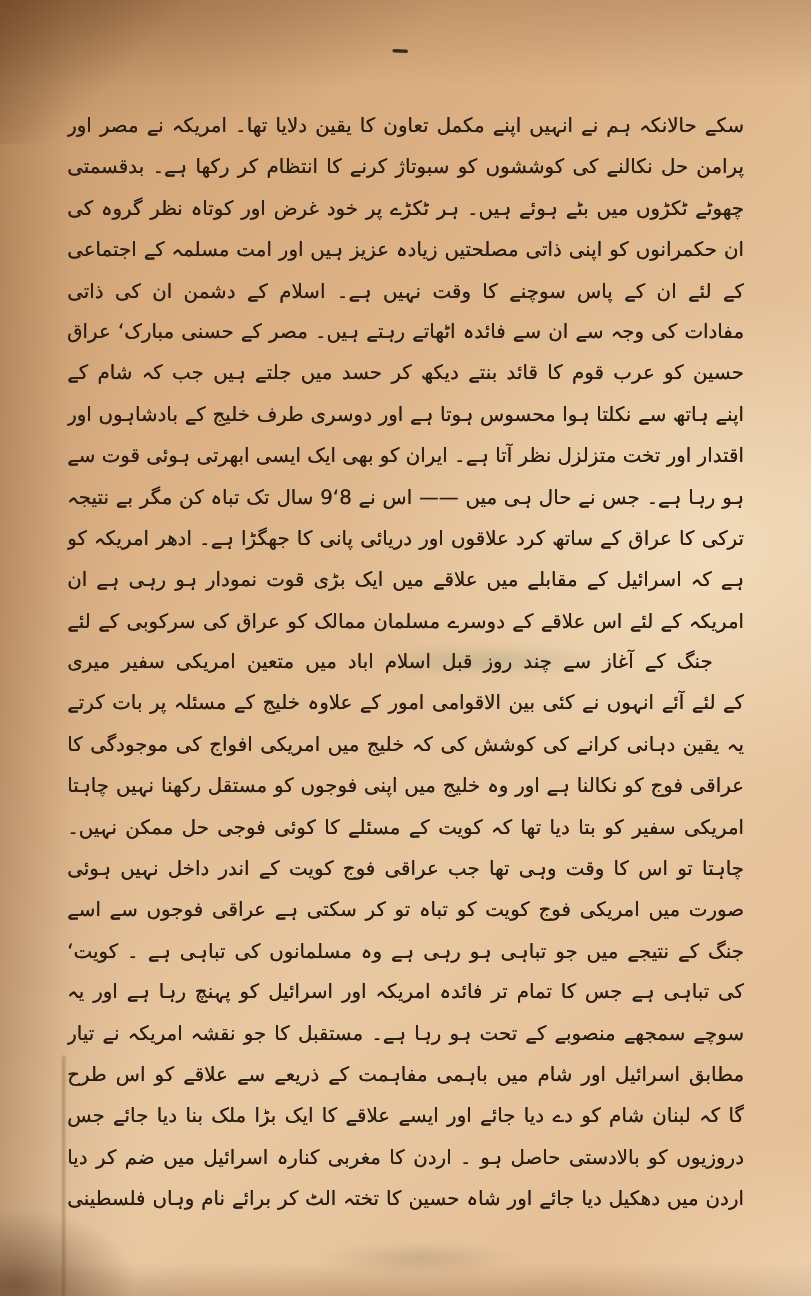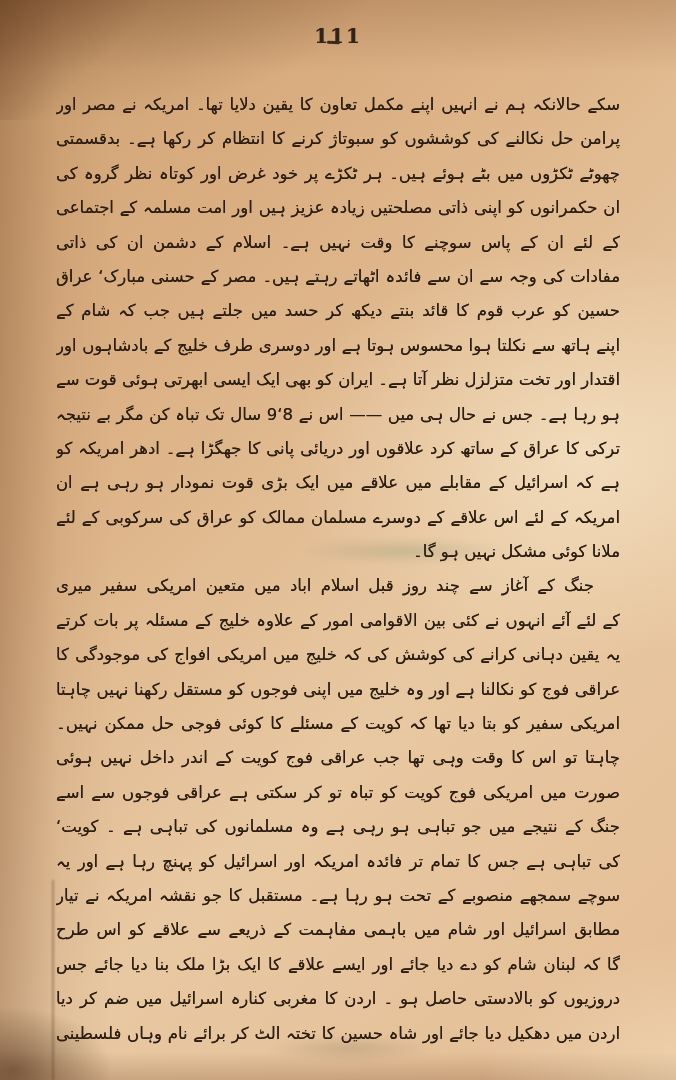--- a/index.html
+++ b/index.html
@@ -69,42 +69,40 @@
     pointer-events:none;
   }
 </style>
 </head>
 <body>
 
 <div class="page">
 
   <div class="edge-shadow-topleft"></div>
 
-  <div class="page-number">111</div>
   <div class="digit-bar"></div>
 
   <div class="smudge smudge-green"></div>
   <div class="smudge smudge-bottom"></div>
   <div class="crease-line"></div>
 
   <div class="text-block">
     <div class="line">سکے حالانکہ ہم نے انہیں اپنے مکمل تعاون کا یقین دلایا تھا۔ امریکہ نے مصر اور شام کے ذریعے</div>
     <div class="line">پرامن حل نکالنے کی کوششوں کو سبوتاژ کرنے کا انتظام کر رکھا ہے۔ بدقسمتی ہے مسلمان چھوٹے</div>
     <div class="line">چھوٹے ٹکڑوں میں بٹے ہوئے ہیں۔ ہر ٹکڑے پر خود غرض اور کوتاہ نظر گروہ کی حکومت ہے۔</div>
     <div class="line">ان حکمرانوں کو اپنی ذاتی مصلحتیں زیادہ عزیز ہیں اور امت مسلمہ کے اجتماعی فائدے اور بھلائی</div>
     <div class="line">کے لئے ان کے پاس سوچنے کا وقت نہیں ہے۔ اسلام کے دشمن ان کی ذاتی مصلحتوں اور ذاتی</div>
     <div class="line">مفادات کی وجہ سے ان سے فائدہ اٹھاتے رہتے ہیں۔ مصر کے حسنی مبارک‘ عراق کے صدام</div>
     <div class="line">حسین کو عرب قوم کا قائد بنتے دیکھ کر حسد میں جلتے ہیں جب کہ شام کے حافظ الاسد کو اپنا اقتدار</div>
     <div class="line">اپنے ہاتھ سے نکلتا ہوا محسوس ہوتا ہے اور دوسری طرف خلیج کے بادشاہوں اور شیوخ کو اپنا</div>
     <div class="line">اقتدار اور تخت متزلزل نظر آتا ہے۔ ایران کو بھی ایک ایسی ابھرتی ہوئی قوت سے خطرہ محسوس</div>
     <div class="line">ہو رہا ہے۔ جس نے حال ہی میں —— اس نے 8‘9 سال تک تباہ کن مگر بے نتیجہ جنگ لڑی ہے۔</div>
     <div class="line">ترکی کا عراق کے ساتھ کرد علاقوں اور دریائی پانی کا جھگڑا ہے۔ ادھر امریکہ کو یہ فکر کھائے جا رہی</div>
     <div class="line">ہے کہ اسرائیل کے مقابلے میں علاقے میں ایک بڑی قوت نمودار ہو رہی ہے ان حالات میں</div>
     <div class="line">امریکہ کے لئے اس علاقے کے دوسرے مسلمان ممالک کو عراق کی سرکوبی کے لئے اپنے ساتھ</div>
-    <div class="line short">ملانا کوئی مشکل نہیں ہو گا۔</div>
     <div class="line indent">جنگ کے آغاز سے چند روز قبل اسلام اباد میں متعین امریکی سفیر میری رہائش گاہ پر ملنے</div>
     <div class="line">کے لئے آئے انہوں نے کئی بین الاقوامی امور کے علاوہ خلیج کے مسئلہ پر بات کرتے ہوئے مجھے</div>
     <div class="line">یہ یقین دہانی کرانے کی کوشش کی کہ خلیج میں امریکی افواج کی موجودگی کا مقصد محض کویت سے</div>
     <div class="line">عراقی فوج کو نکالنا ہے اور وہ خلیج میں اپنی فوجوں کو مستقل رکھنا نہیں چاہتا میں نے اسی وقت</div>
     <div class="line">امریکی سفیر کو بتا دیا تھا کہ کویت کے مسئلے کا کوئی فوجی حل ممکن نہیں۔ اگر امریکہ کویت کو بچانا</div>
     <div class="line">چاہتا تو اس کا وقت وہی تھا جب عراقی فوج کویت کے اندر داخل نہیں ہوئی تھی۔ جنگ کی</div>
     <div class="line">صورت میں امریکی فوج کویت کو تباہ تو کر سکتی ہے عراقی فوجوں سے اسے خالی نہیں کرا سکتی۔ اس</div>
     <div class="line">جنگ کے نتیجے میں جو تباہی ہو رہی ہے وہ مسلمانوں کی تباہی ہے ۔ کویت‘ —— اور سعودی عرب</div>
     <div class="line">کی تباہی ہے جس کا تمام تر فائدہ امریکہ اور اسرائیل کو پہنچ رہا ہے اور یہ سب کچھ امریکہ کے</div>
     <div class="line">سوچے سمجھے منصوبے کے تحت ہو رہا ہے۔ مستقبل کا جو نقشہ امریکہ نے تیار کیا ہے اس کے</div>

